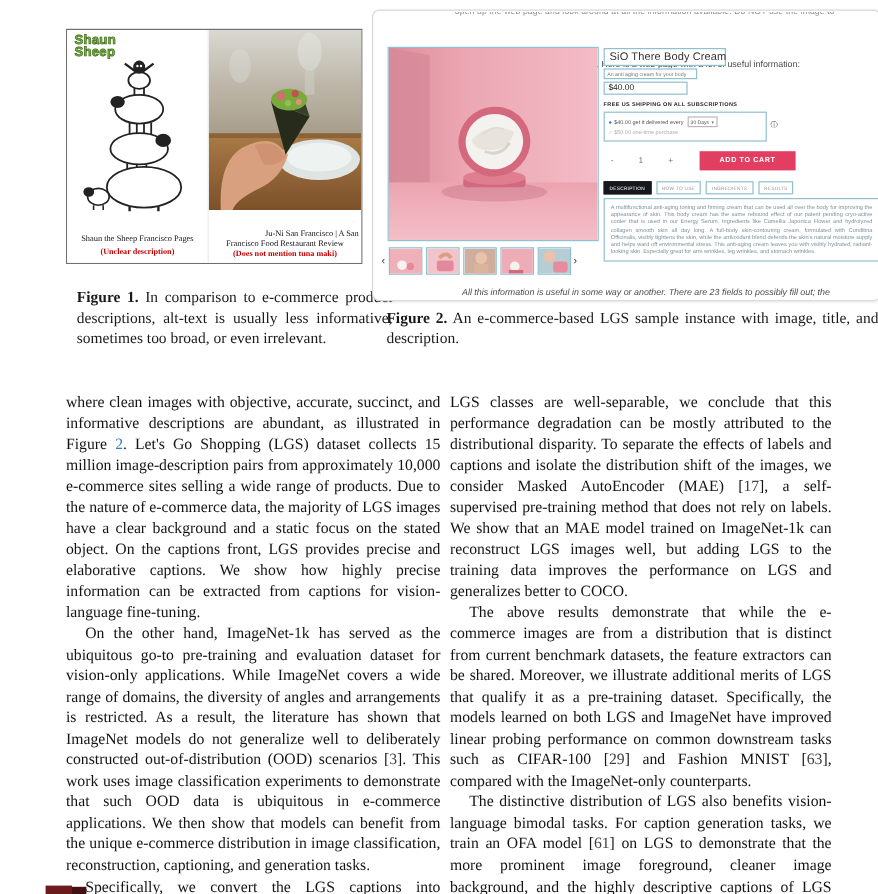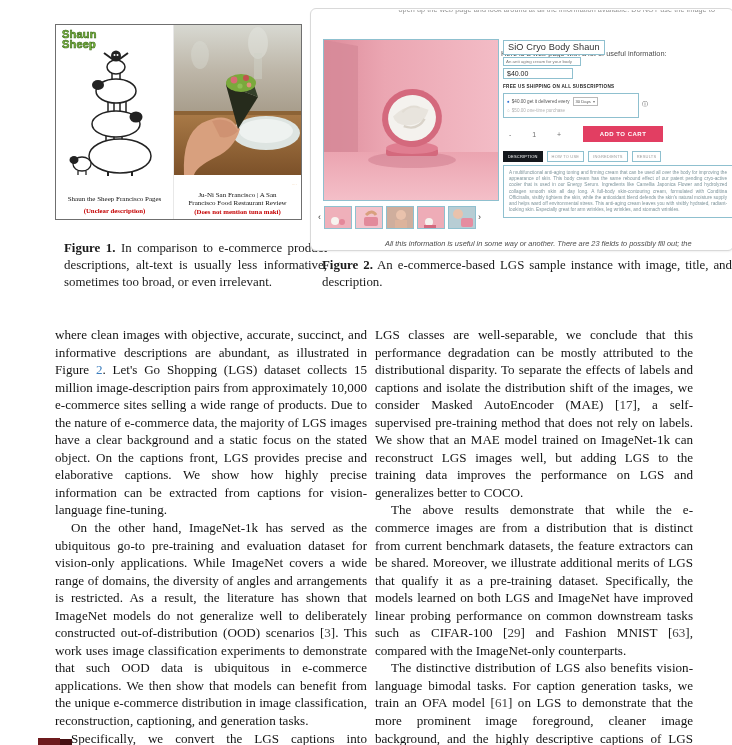--- a/index.html
+++ b/index.html
@@ -21,41 +21,41 @@
     font-family:"Liberation Sans", sans-serif; font-weight:bold; font-size:11px; line-height:10px;
     color:#7cb93e; -webkit-text-stroke:0.6px #3d6b1c; letter-spacing:0.2px;
   }
   .fig1-img-caption {
     position:absolute; left:2px; right:2px; text-align:center;
     font-size:7px; line-height:8.5px; color:#111;
   }
   .fig1-note { color:#c40000; font-weight:bold; font-size:6.8px; }
   .fig1-cap-left { bottom:16px; }
   .fig1-note-left { position:absolute; left:2px; right:2px; bottom:5px; text-align:center; }
-  .fig1-cap-right { bottom:13px; }
+  .fig1-cap-right { bottom:13px;text-align:right; }
   .fig1-note-right { position:absolute; left:2px; right:2px; bottom:4px; text-align:center; }
   .photo-credit { position:absolute; right:4px; bottom:32px; font-size:4px; color:#e8b57a; opacity:.8; }
 
   .figcap {
     position:absolute; margin:0; text-align:justify;
     font-size:12.9px; line-height:17px; color:#1a1a1a;
   }
   .figcap b { font-weight:bold; }
   #fig1-caption { left:64px; top:240px; width:263px; }
   #fig2-caption { left:322px; top:257px; width:410px; }
 
   
   .shot {
     position:absolute; left:310px; top:8px; width:424px; height:243px;
     border:1px solid #d9d9d9; border-radius:6px; background:#fff;
     font-family:"Liberation Sans", sans-serif; overflow:hidden;
     box-shadow:0 1px 2px rgba(0,0,0,.06);
   }
   .intro1-clip { position:absolute; left:68px; top:1px; width:336px; height:4px; overflow:hidden; }
-  .intro1 { margin-top:-5px; font-size:7.2px; color:#8f8f8f; letter-spacing:.1px; white-space:nowrap;text-align:right; }
+  .intro1 { margin-top:-5px; font-size:7.2px; color:#8f8f8f; letter-spacing:.1px; white-space:nowrap; }
   .intro2 { position:absolute; left:68px; top:8px; font-size:7.4px; color:#4d4d4d; white-space:nowrap;margin-top:32px; }
 
   .main-img { position:absolute; left:12px; top:30px; width:176px; height:162px; border:1px solid #8fc0cf; }
   .thumbs { position:absolute; left:6px; top:197px; width:184px; display:flex; align-items:center; }
   .thumb { width:28px; height:23px; border:1px solid #8fc0cf; margin:0 1.5px; position:relative; overflow:hidden; }
   .carousel-arrow { font-size:9px; color:#333; padding:0 1px; cursor:default; line-height:23px; }
 
   .panel { position:absolute; left:192px; top:31px; width:230px; }
   .tealbox { border:1px solid #8fc0cf; background:#fff; }
   .p-title { width:102px; font-size:9.2px; color:#333; padding:1px 4px 2px; letter-spacing:.1px; white-space:nowrap; }
@@ -244,21 +244,21 @@
           </svg></div>
       <div class="thumb"><svg width="28" height="23">
             <rect width="28" height="23" fill="#b7cdd4"></rect>
             <circle cx="9" cy="7" r="5" fill="#e9c2ac"></circle>
             <rect x="12" y="11" width="12" height="9" rx="2" fill="#e58ca0"></rect>
           </svg></div>
       <span class="carousel-arrow">›</span>
     </div>
 
     <div class="panel">
-      <div class="tealbox p-title">SiO Cryo Body Shaun</div>
+      <div class="tealbox p-title">SiO There Body Cream</div>
       <div class="tealbox p-sub">An anti aging cream for your body</div>
       <div class="tealbox p-price">$40.00</div>
       <div class="p-ship">FREE US SHIPPING ON ALL SUBSCRIPTIONS</div>
 
       <div class="tealbox subbox">
         <div class="sub-row">
           <span class="radio on">●</span>
           <span>$40.00 get it delivered every</span>
           <span class="dropdown">
             <span>30 Days</span>

